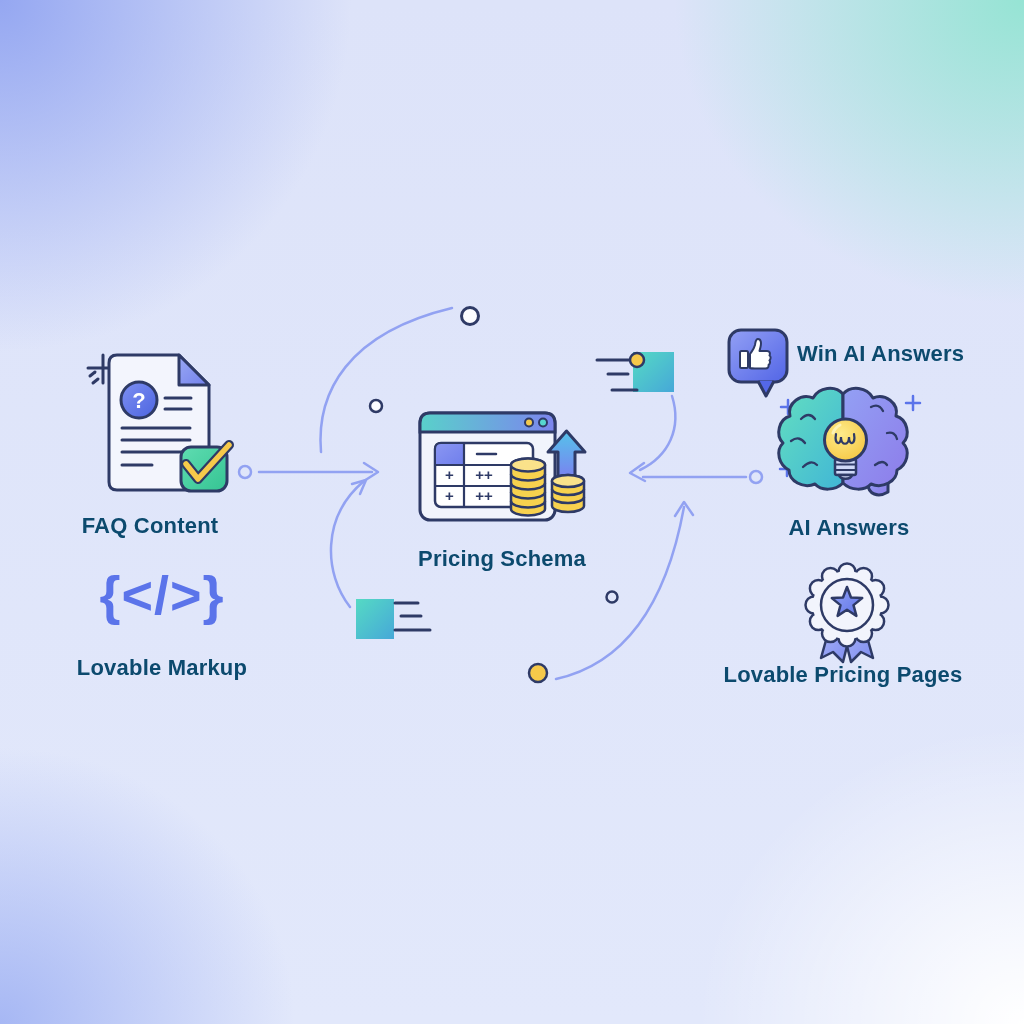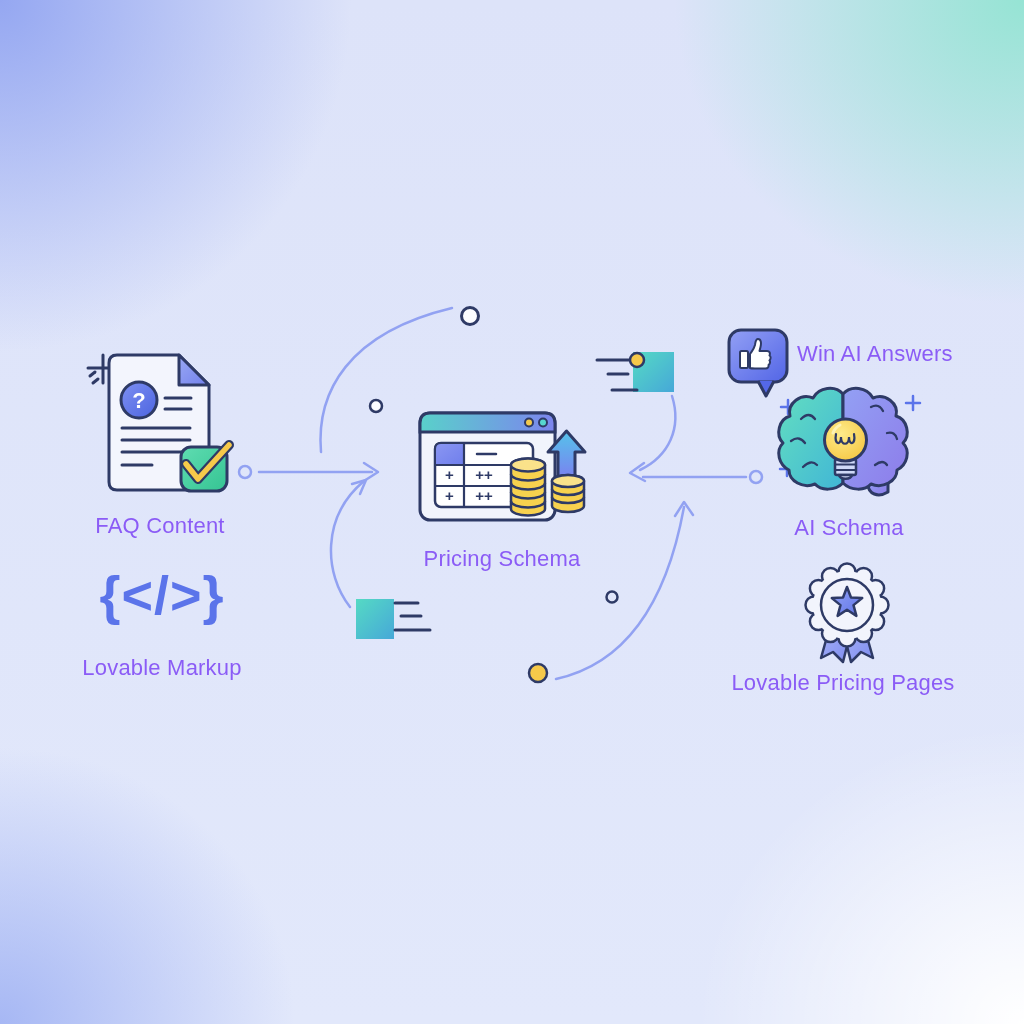--- a/index.html
+++ b/index.html
@@ -7,21 +7,21 @@
     width:1024px;height:1024px;position:relative;overflow:hidden;
     font-family:"Liberation Sans", sans-serif;
     background:
       radial-gradient(55% 48% at 100% 0%, rgba(146,228,210,0.95) 0%, rgba(146,228,210,0) 62%),
       radial-gradient(52% 52% at 0% 0%, rgba(145,164,241,0.95) 0%, rgba(145,164,241,0) 66%),
       radial-gradient(48% 45% at 0% 100%, rgba(156,175,243,0.85) 0%, rgba(156,175,243,0) 60%),
       radial-gradient(55% 50% at 100% 100%, rgba(255,255,255,1) 0%, rgba(255,255,255,0) 58%),
       linear-gradient(#dde3f9,#e2e8fb);
   }
   .label{
-    position:absolute;color:#8b5cf6;font-size:22px;font-weight:400;
+    position:absolute;color:#0c4a6e;font-size:22px;font-weight:700;
     letter-spacing:0.2px;text-align:center;line-height:28px;white-space:nowrap;
   }
   .label.left-align{text-align:left;}
   .code-glyph{
     position:absolute;color:#5b74ea;font-size:54px;font-weight:bold;
     text-align:center;line-height:1;letter-spacing:1px;
   }
   svg{position:absolute;left:0;top:0;}
 </style>
 </head>
@@ -230,26 +230,26 @@
       <circle cx="47" cy="10" r="8.5"></circle>
         <circle cx="63.5" cy="14.4" r="8.5"></circle>
         <circle cx="75.6" cy="26.5" r="8.5"></circle>
     </g>
     <circle cx="47" cy="43" r="34" fill="#f2f4fc"></circle>
     <circle cx="47" cy="43" r="26" fill="none" stroke="#2e3a66" stroke-width="2.5"></circle>
     <polygon points="47,25 51,35.5 62.2,36.1 53.5,43.1 56.4,53.9 47,47.8 37.6,53.9 40.5,43.1 31.8,36.1 43,35.5" fill="url(#gradStar)" stroke="#2e3a66" stroke-width="2.5" stroke-linejoin="round"></polygon>
   </g>
 </svg>
 
-<div class="label" style="left:40px;top:512px;width:240px;">FAQ Content</div>
+<div class="label" style="left:30px;top:512px;width:240px;">FAQ Content</div>
 
 <div class="code-glyph" style="left:42px;top:568px;width:240px;">{&lt;/&gt;}</div>
 <div class="label" style="left:42px;top:654px;width:240px;">
   <div>Lovable Markup</div>
 </div>
 
 <div class="label" style="left:382px;top:545px;width:240px;">Pricing Schema</div>
 
 <div class="label left-align" style="left:797px;top:340px;">Win AI Answers</div>
 
-<div class="label" style="left:729px;top:514px;width:240px;">AI Schema</div>
-
-<div class="label" style="left:693px;top:661px;width:300px;margin-top:8px;">Lovable Pricing Pages</div>
+<div class="label" style="left:729px;top:514px;width:240px;">AI Answers</div>
+
+<div class="label" style="left:693px;top:661px;width:300px;">Lovable Pricing Pages</div>
 
 </body></html>

